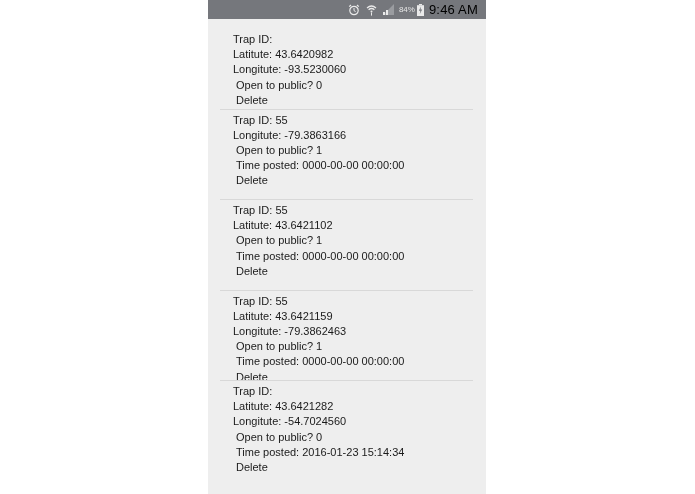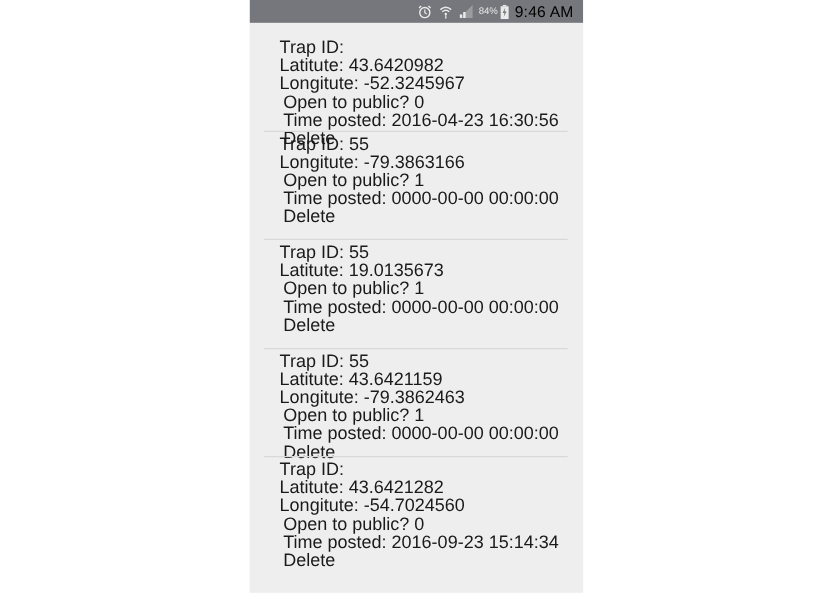--- a/index.html
+++ b/index.html
@@ -58,21 +58,21 @@
       left: 0;
       top: 19px;
       width: 278px;
     }
     .entry {
       position: relative;
       height: 90.5px;
       box-sizing: border-box;
       padding-top: 13px;
       padding-left: 25px;
-      font-size: 15px;
+      font-size: 11px;
       color: #1a1a1a;
       line-height: 15.2px;
     }
     .entry:first-child {
       padding-top: 13px;
     }
     .entry .line {
       white-space: nowrap;
     }
     .entry .indent {
@@ -129,39 +129,38 @@
       </svg>
     </span>
     <span class="clock">9:46 AM</span>
   </div>
 
   <div class="list">
 
     <div class="entry">
       <div class="line">Trap ID:</div>
       <div class="line">Latitute: 43.6420982</div>
-      <div class="line">Longitute: -52.3245967</div>
+      <div class="line">Longitute: -93.5230060</div>
       <div class="line indent">Open to public? 0</div>
-      <div class="line indent">Time posted: 2016-04-23 16:30:56</div>
       <div class="line indent"><span class="delete-btn">Delete</span></div>
       <div class="divider"></div>
     </div>
 
     <div class="entry" style="padding-top:3px;">
       <div class="line">Trap ID: 55</div>
       <div class="line">Longitute: -79.3863166</div>
       <div class="line indent">Open to public? 1</div>
       <div class="line indent">Time posted: 0000-00-00 00:00:00</div>
       <div class="line indent"><span class="delete-btn">Delete</span></div>
       <div class="divider"></div>
     </div>
 
     <div class="entry" style="padding-top:3px;">
       <div class="line">Trap ID: 55</div>
-      <div class="line">Latitute: 19.0135673</div>
+      <div class="line">Latitute: 43.6421102</div>
       <div class="line indent">Open to public? 1</div>
       <div class="line indent">Time posted: 0000-00-00 00:00:00</div>
       <div class="line indent"><span class="delete-btn">Delete</span></div>
       <div class="divider"></div>
     </div>
 
     <div class="entry" style="padding-top:3px;">
       <div class="line">Trap ID: 55</div>
       <div class="line">Latitute: 43.6421159</div>
       <div class="line">Longitute: -79.3862463</div>
@@ -169,18 +168,18 @@
       <div class="line indent">Time posted: 0000-00-00 00:00:00</div>
       <div class="line indent"><span class="delete-btn">Delete</span></div>
       <div class="divider"></div>
     </div>
 
     <div class="entry" style="padding-top:3px;">
       <div class="line">Trap ID:</div>
       <div class="line">Latitute: 43.6421282</div>
       <div class="line">Longitute: -54.7024560</div>
       <div class="line indent">Open to public? 0</div>
-      <div class="line indent">Time posted: 2016-09-23 15:14:34</div>
+      <div class="line indent">Time posted: 2016-01-23 15:14:34</div>
       <div class="line indent"><span class="delete-btn">Delete</span></div>
     </div>
 
   </div>
 </div>
 
 </body></html>

